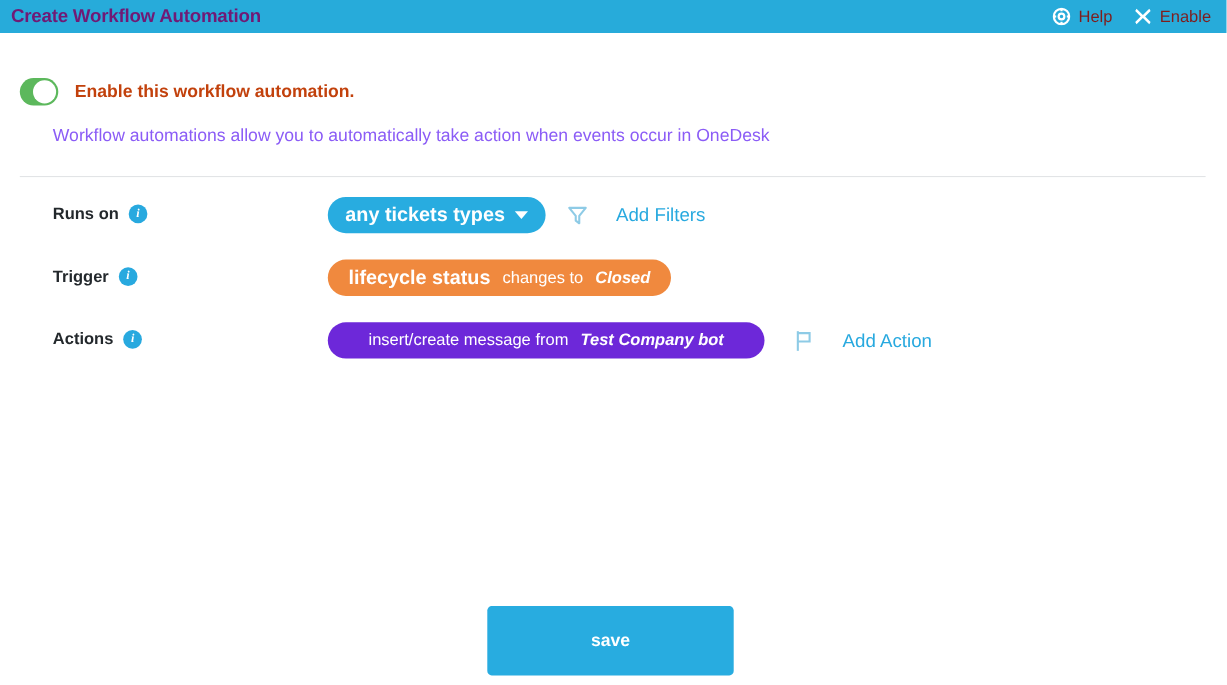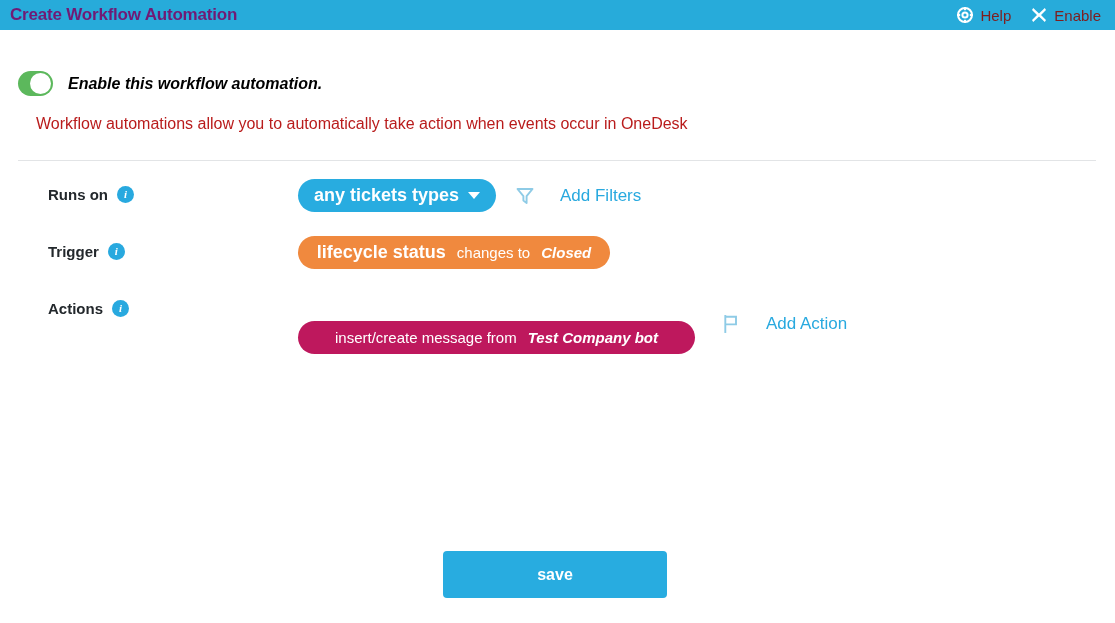--- a/index.html
+++ b/index.html
@@ -80,32 +80,31 @@
     top: 2px;
     right: 2px;
     width: 21px;
     height: 21px;
     border-radius: 50%;
     background: #ffffff;
   }
   .enable-label {
     font-size: 16px;
     font-weight: bold;
-    color: #000000;
-    white-space: nowrap;
-    font-style: italic;
+    color: #c2410c;
+    white-space: nowrap;
   }
 
   
   .description {
     position: absolute;
     top: 115px;
-    left: 36px;
+    left: 48px;
     font-size: 16px;
-    color: #b91c1c;
+    color: #8b5cf6;
     white-space: nowrap;
   }
 
   
   .divider {
     position: absolute;
     top: 160px;
     left: 18px;
     width: 1078px;
     height: 1px;
@@ -174,21 +173,21 @@
     border-radius: 17px;
     height: 33px;
     box-sizing: border-box;
     color: #ffffff;
     cursor: pointer;
     white-space: nowrap;
     padding: 0 22px;
   }
   .pill-blue   { background: #28ace0; }
   .pill-orange { background: #f0893e; }
-  .pill-green  { background: #be185d; margin-top: 28px; }
+  .pill-green  { background: #6d28d9; }
 
   .pill.blue-fixed   { width: 198px; padding: 0; }
   .pill.orange-fixed { width: 312px; padding: 0; }
   .pill.green-fixed  { width: 397px; padding: 0; }
 
   .pill-text-bold {
     font-size: 18px;
     font-weight: bold;
   }
   .pill-text-normal {
@@ -231,21 +230,21 @@
   }
   .spacer-filters { display: inline-block; width: 19px; }
   .spacer-action  { display: inline-block; width: 26px; }
 
   
   .save-button {
     position: absolute;
     left: 443px;
     top: 551px;
     width: 224px;
-    height: 47px;
+    height: 63px;
     background: #28ace0;
     border: none;
     border-radius: 4px;
     color: #ffffff;
     font-size: 16px;
     font-weight: bold;
     font-family: "Liberation Sans", sans-serif;
     cursor: pointer;
   }
 </style>

